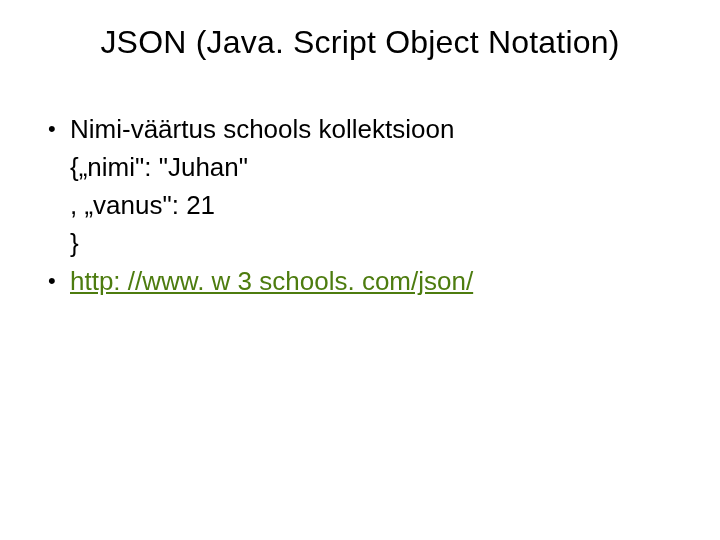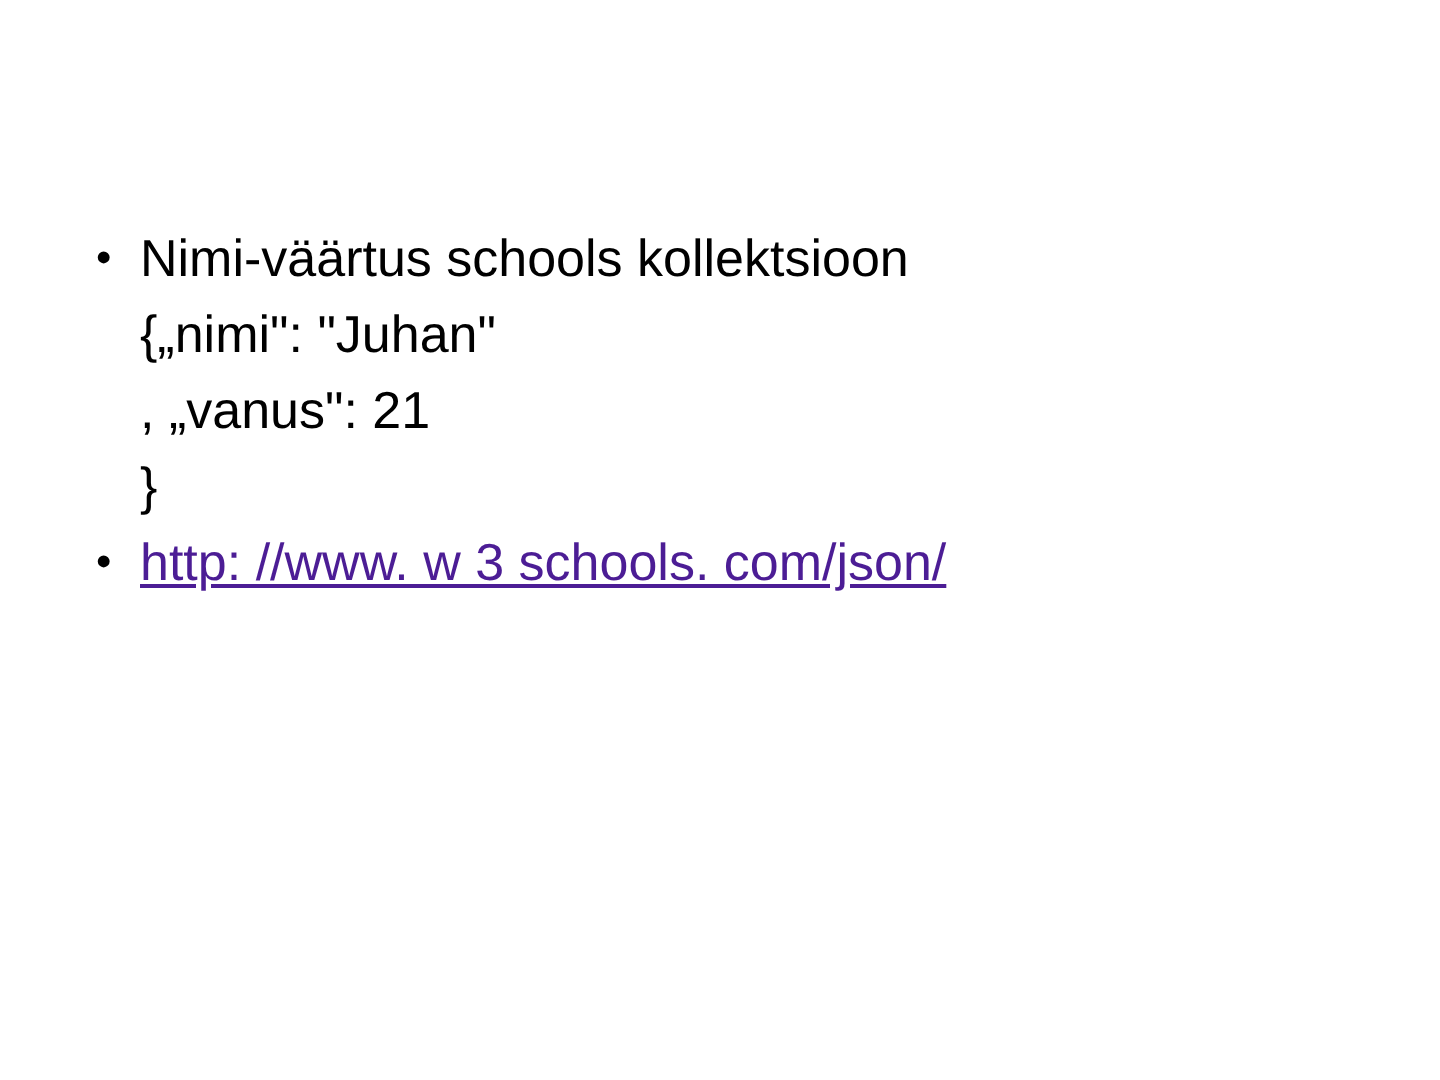--- a/index.html
+++ b/index.html
@@ -49,27 +49,28 @@
   }
   .line {
     flex: 1 1 auto;
   }
   .cont {
     padding-left: 22px;
     margin: 0 0 2px 0;
   }
   .link {
     text-decoration: underline;
-    color: #4c1d95;
+    color: #4d7c0f;
   }
 </style>
 </head>
 <body>
 
 <div class="slide">
+  <div class="title">JSON (Java. Script Object Notation)</div>
 
   <div class="body">
 
     <div class="bullet">
       <div class="dot">•</div>
       <div class="line">Nimi-väärtus schools kollektsioon</div>
     </div>
     <div class="cont">{„nimi": "Juhan"</div>
     <div class="cont">, „vanus": 21</div>
     <div class="cont">}</div>

